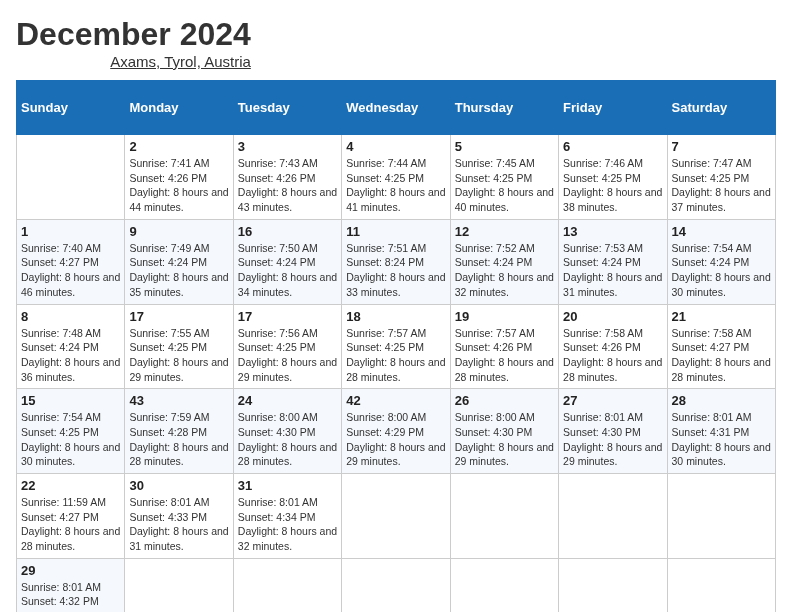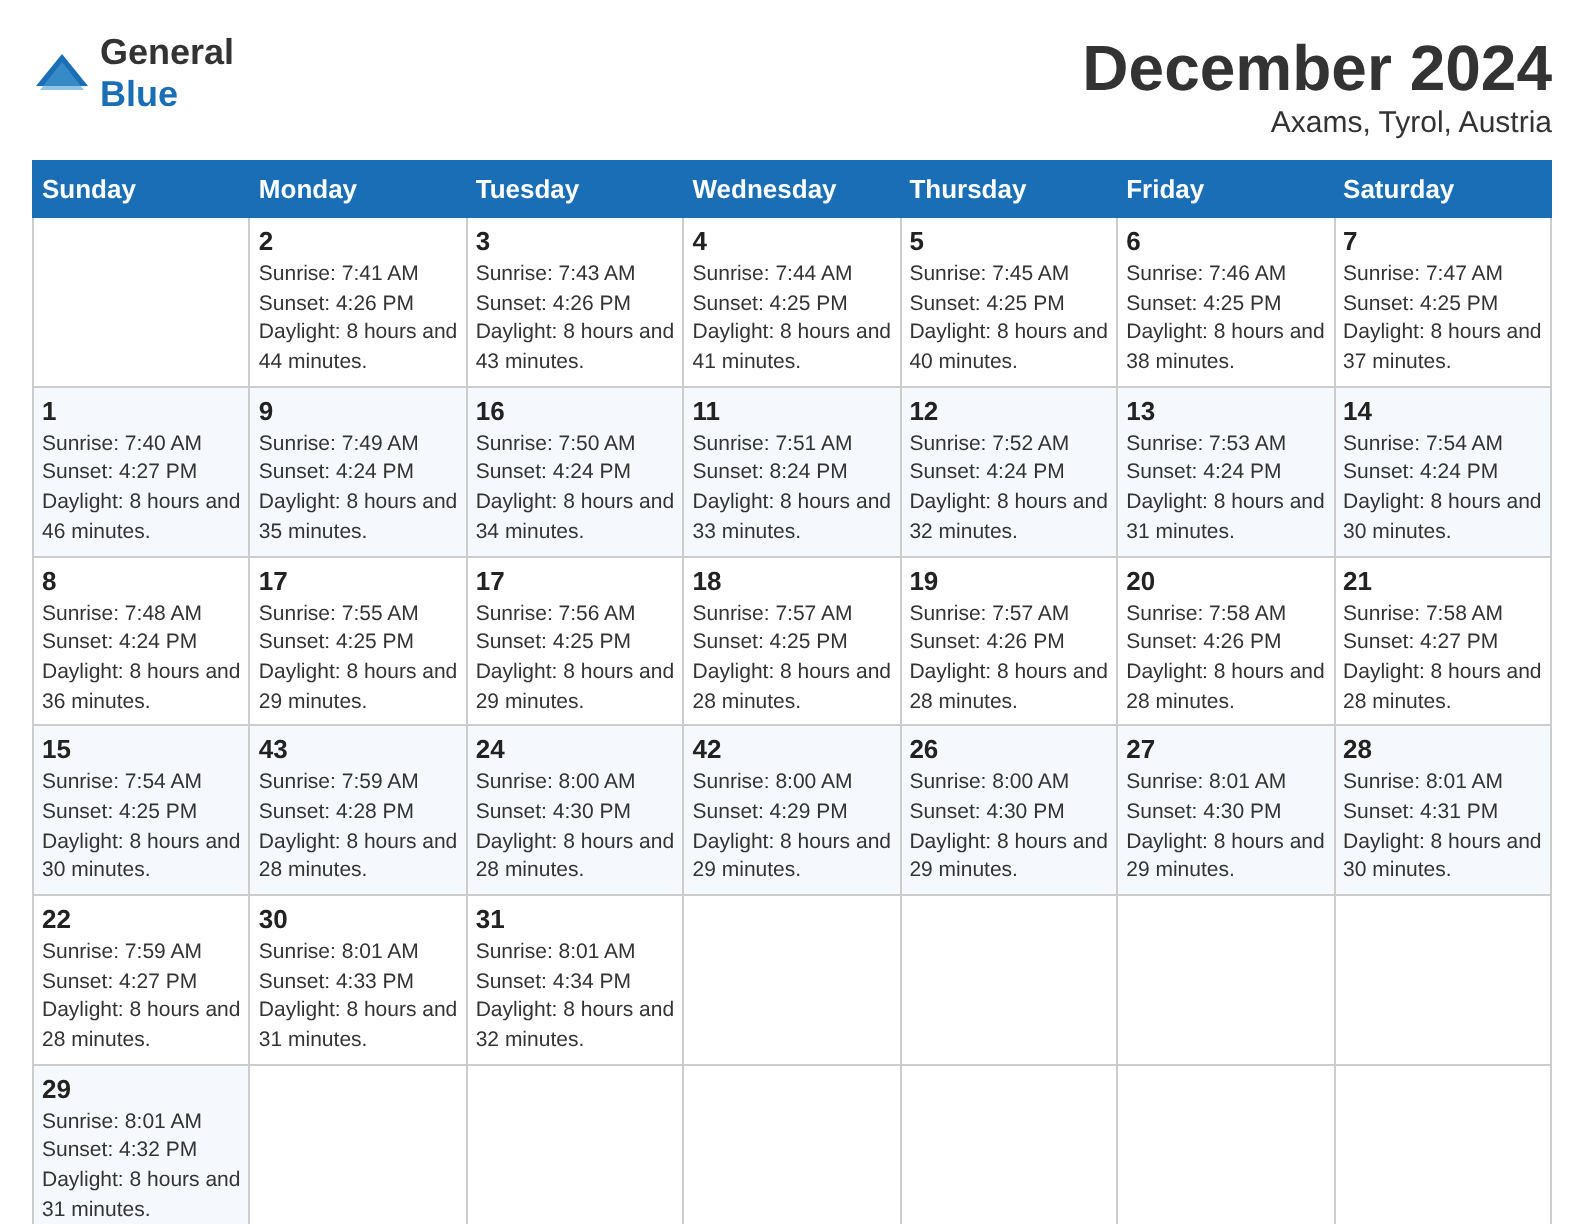--- a/index.html
+++ b/index.html
@@ -39,30 +39,31 @@
       text-align: right;
     }
     .month-year {
       font-size: 32px;
       font-weight: bold;
       color: #333;
     }
     .location {
       font-size: 15px;
       color: #333;
+      text-decoration: underline;
     }
     .calendar {
       width: 100%;
       border-collapse: collapse;
       font-size: 11px;
     }
     .calendar th {
       background-color: #1a6eb5;
       color: #fff;
-      padding: 6px 4px;
+      padding: 19px 4px;
       text-align: left;
       font-size: 13px;
       font-weight: bold;
       border: 1px solid #1a6eb5;
     }
     .calendar td {
       border: 1px solid #ccc;
       vertical-align: top;
       padding: 4px;
       width: 108px;
@@ -85,30 +86,20 @@
       font-size: 10.5px;
     }
     .empty-cell {
       background: #fff !important;
     }
   </style>
 </head>
 <body>
 
 <div class="header">
-  <div class="logo">
-    <svg class="logo-icon" viewBox="0 0 30 24" xmlns="http://www.w3.org/2000/svg">
-      <polygon points="15,2 28,18 2,18" fill="#1a6eb5"></polygon>
-      <polygon points="15,6 26,20 4,20" fill="#4a9fd4" opacity="0.6"></polygon>
-    </svg>
-    <div>
-      <span class="logo-text-general">General</span><br>
-      <span class="logo-text-blue">Blue</span>
-    </div>
-  </div>
   <div class="title-block">
     <div class="month-year">December 2024</div>
     <div class="location">Axams, Tyrol, Austria</div>
   </div>
 </div>
 
 <table class="calendar">
   <thead>
     <tr>
     <th>Sunday</th>
@@ -315,21 +306,21 @@
           <span class="day-num">28</span>
           <div class="day-info">Sunrise: 8:01 AM
 Sunset: 4:31 PM
 Daylight: 8 hours
 and 30 minutes.</div>
         </td>
       </tr>
       <tr>
         <td>
           <span class="day-num">22</span>
-          <div class="day-info">Sunrise: 7:59 AM
+          <div class="day-info">Sunrise: 11:59 AM
 Sunset: 4:27 PM
 Daylight: 8 hours
 and 28 minutes.</div>
         </td>
         <td>
           <span class="day-num">30</span>
           <div class="day-info">Sunrise: 8:01 AM
 Sunset: 4:33 PM
 Daylight: 8 hours
 and 31 minutes.</div>

